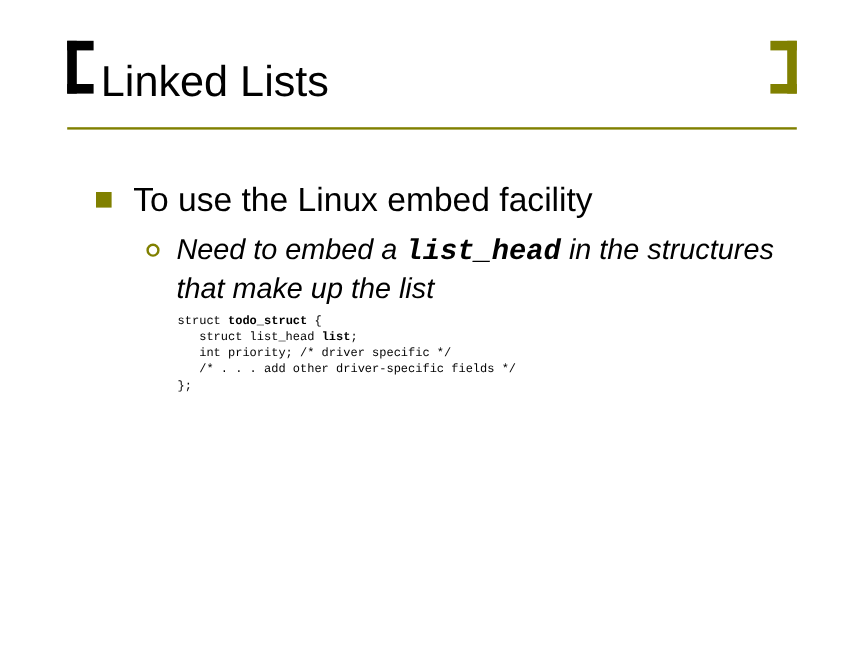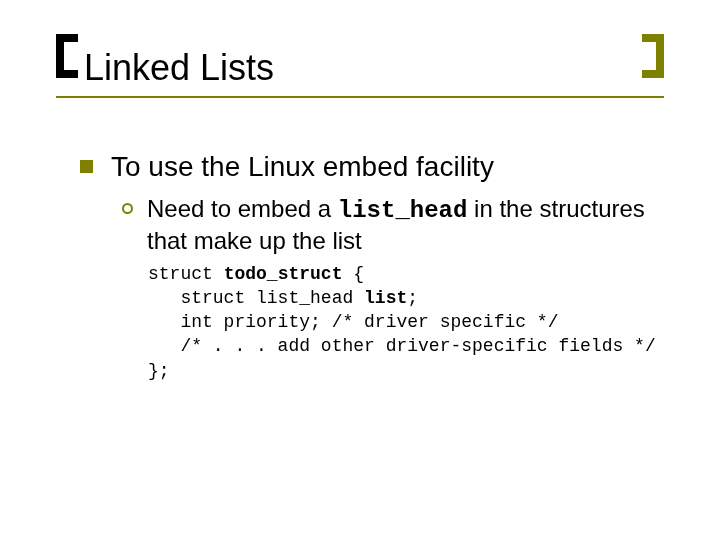--- a/index.html
+++ b/index.html
@@ -19,21 +19,21 @@
     box-sizing: border-box;
   }
   .title-wrap {
     position: absolute;
     left: 56px;
     top: 48px;
     width: 608px;
   }
   .title-bracket {
     position: relative;
-    padding: 0 28px 10px 28px;
+    padding: 0 28px 20px 28px;
   }
   .title-text {
     font-size: 36px;
     line-height: 1.1;
     font-weight: 400;
   }
   .title-underline {
     position: absolute;
     left: 0;
     right: 0;
@@ -110,20 +110,21 @@
   }
   .lvl1-text {
     font-size: 28px;
     line-height: 1.2;
   }
   .lvl2 {
     display: flex;
     align-items: flex-start;
     margin-left: 42px;
     margin-bottom: 6px;
+    font-style: italic;
   }
   .bullet-circle {
     width: 11px;
     height: 11px;
     border: 2px solid #808000;
     border-radius: 50%;
     box-sizing: border-box;
     margin-top: 9px;
     margin-right: 14px;
     flex: 0 0 auto;
@@ -133,21 +134,21 @@
     line-height: 1.25;
   }
   .mono-inline {
     font-family: "Courier New", Courier, monospace;
     font-weight: bold;
   }
   .code-block {
     margin-left: 68px;
     margin-top: 4px;
     font-family: "Courier New", Courier, monospace;
-    font-size: 18px;
+    font-size: 10px;
     line-height: 1.35;
     white-space: pre;
   }
   .code-block .hl {
     font-weight: bold;
   }
 </style>
 </head>
 <body>
 

